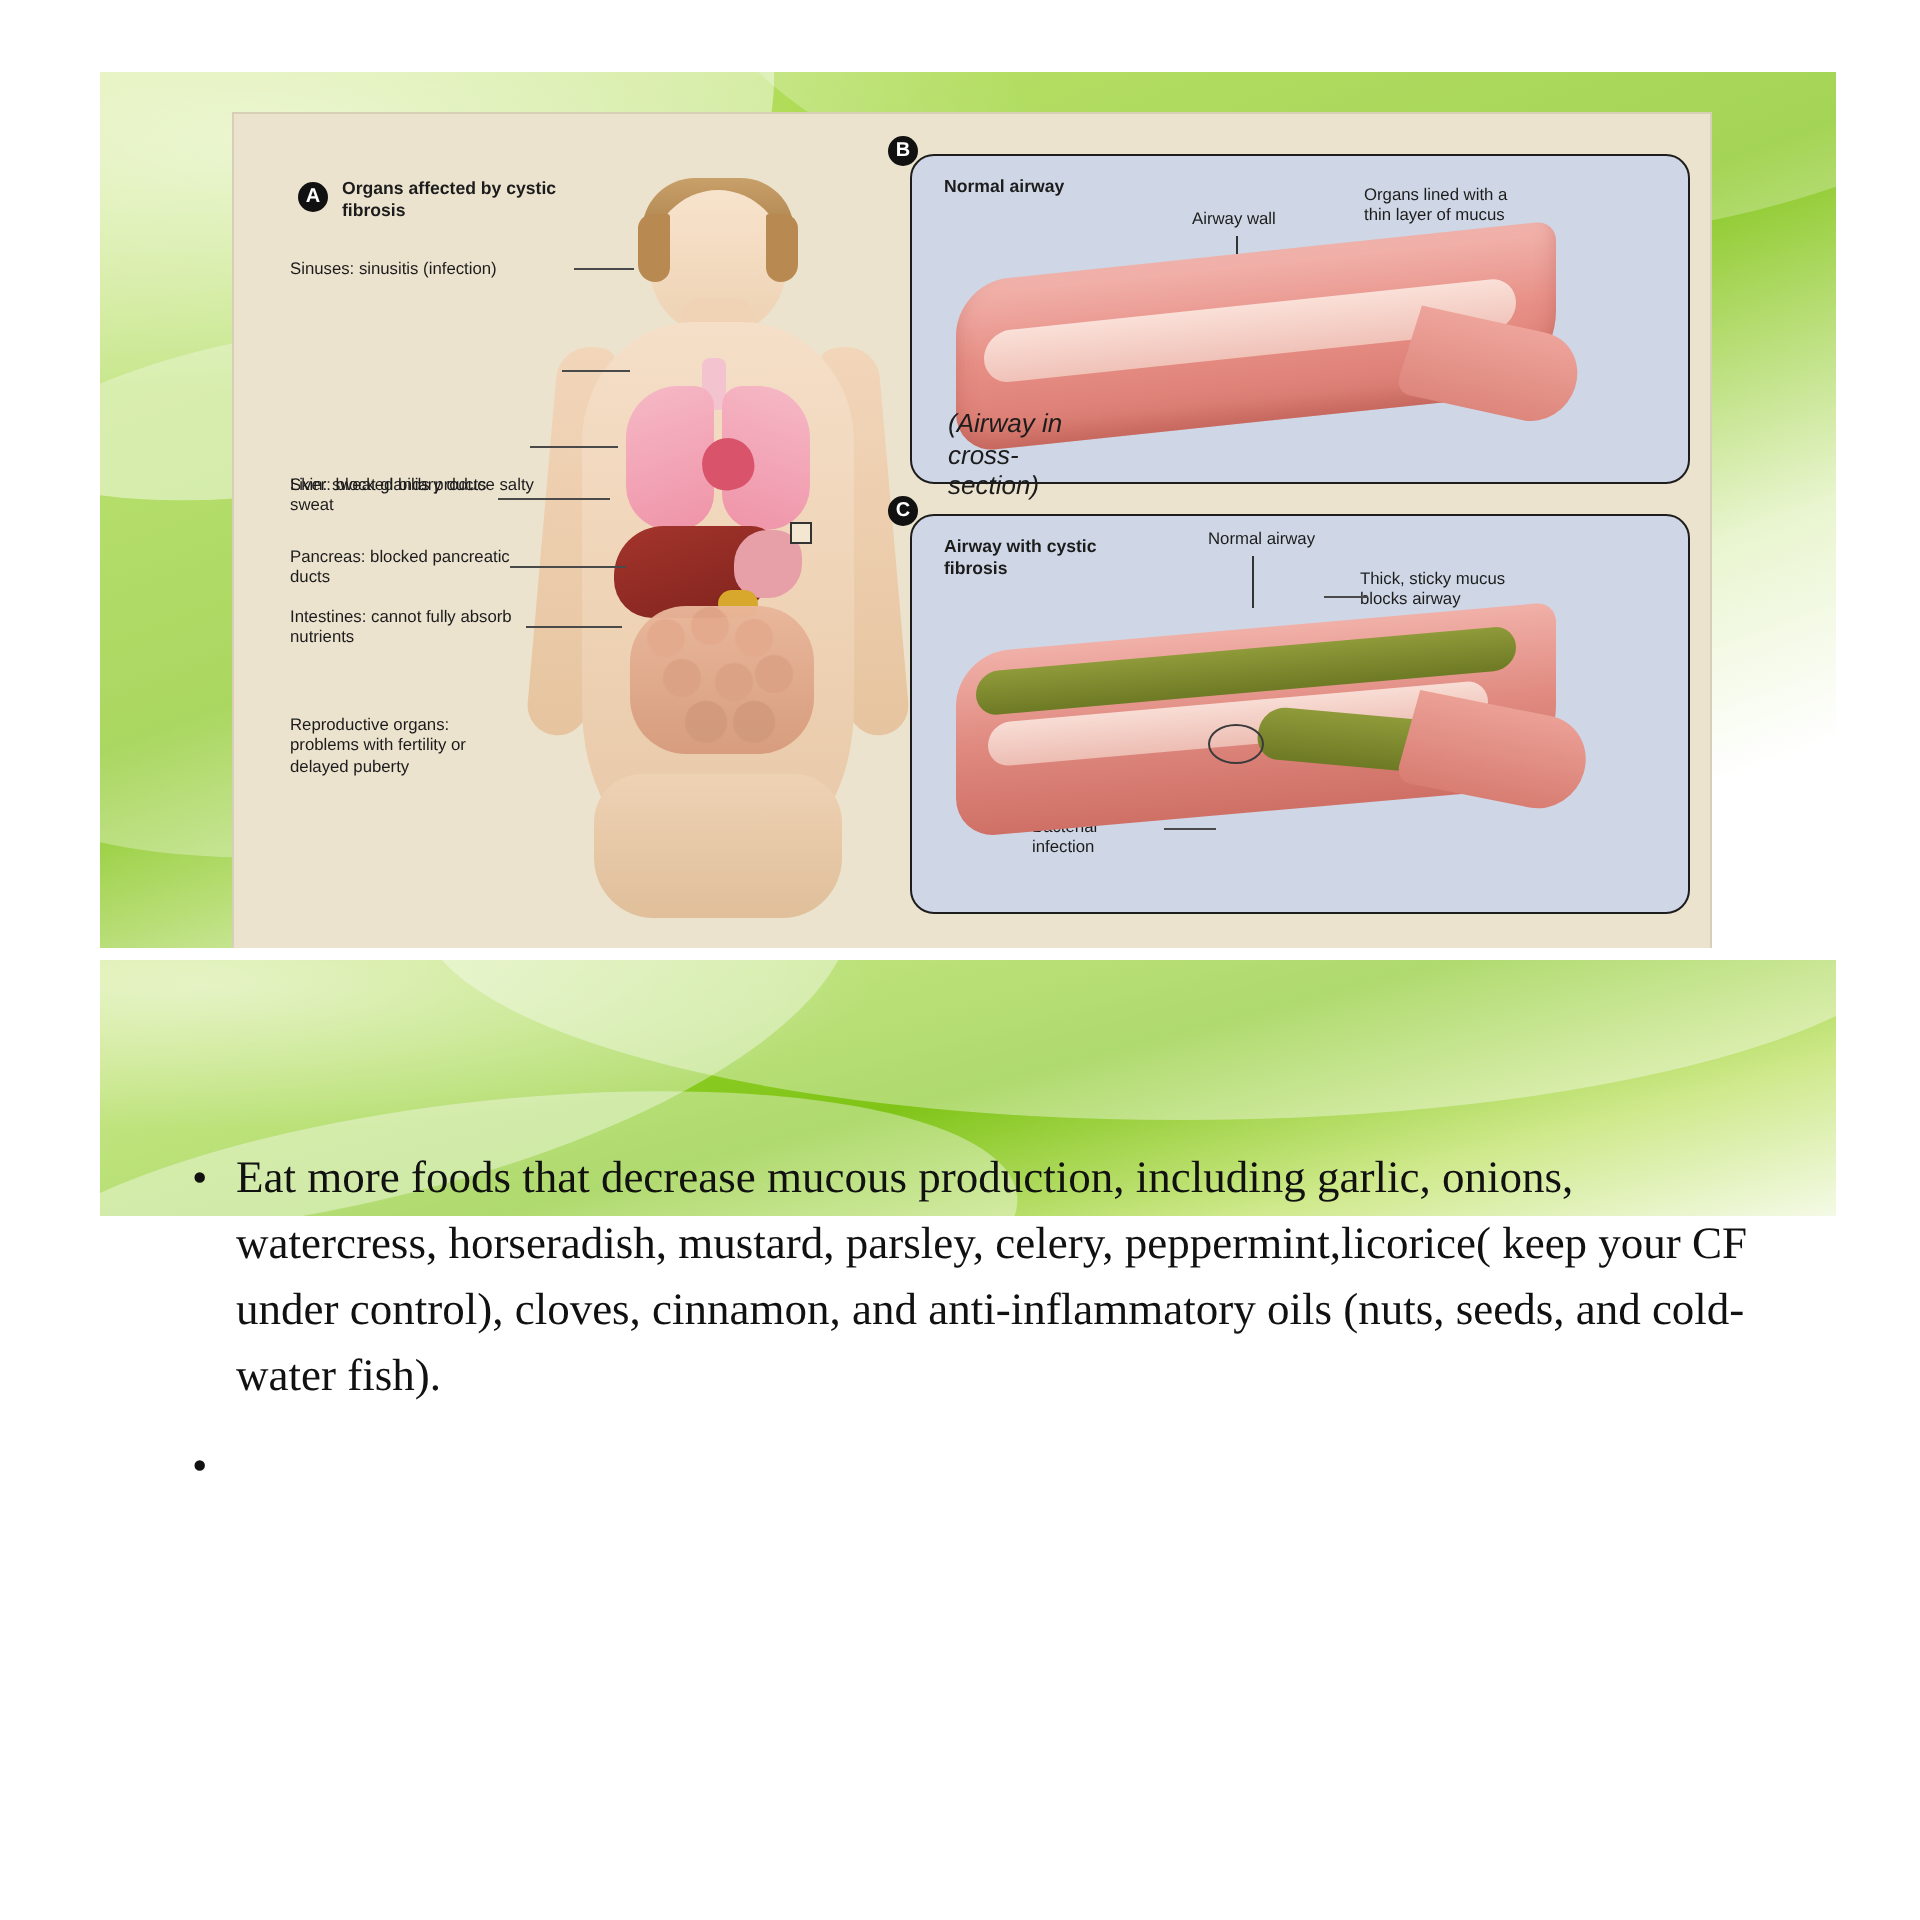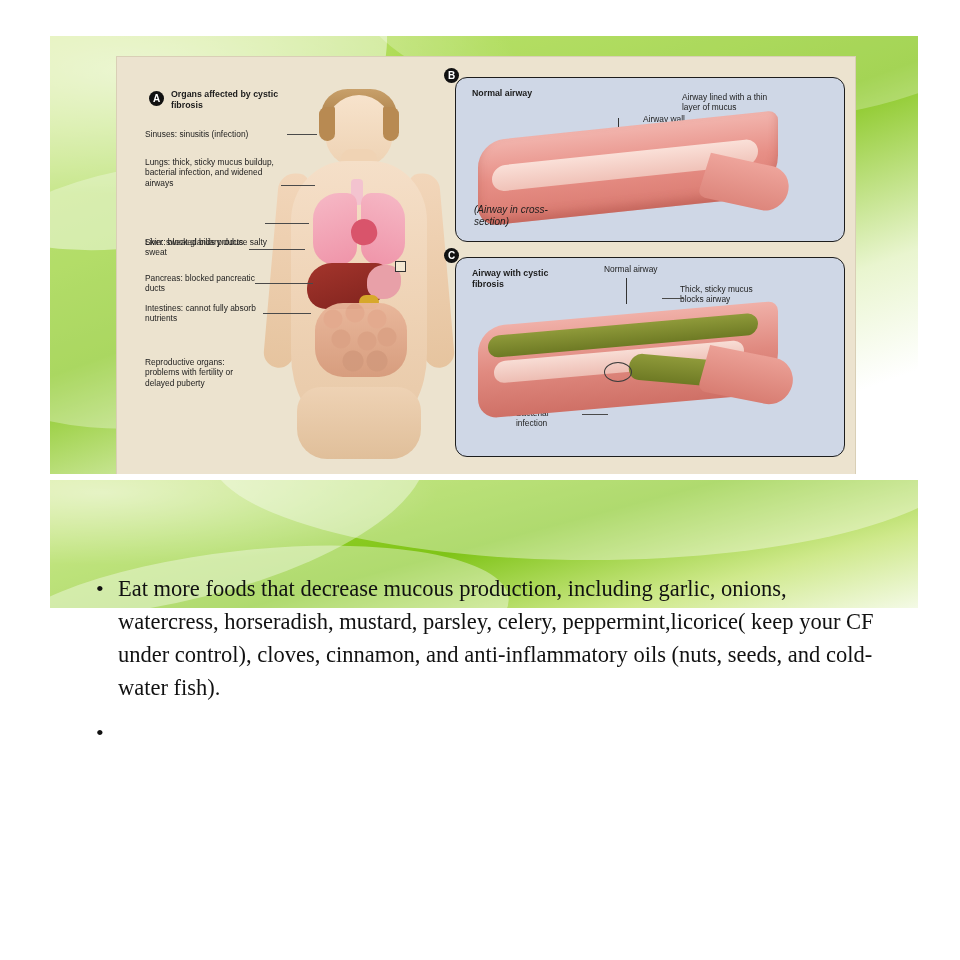--- a/index.html
+++ b/index.html
@@ -238,21 +238,21 @@
     border-radius: 0 24px 22px 8px;
     transform: rotate(16deg);
   }
   .bact-ring {
     position: absolute; left: 148px; top: 104px; width: 26px; height: 18px;
     border: 1.4px solid #3b3b3b; border-radius: 50%;
   }
   .panel-note {
     position: absolute;
     font-family: "Liberation Sans", sans-serif;
-    font-size: 10px;
+    font-size: 13px;
     font-style: italic;
     color: #1c1c1c;
     line-height: 1.2;
   }
 
   
   .slide-bottom {
     position: absolute;
     left: 50px; top: 480px;
     width: 868px; height: 440px;
@@ -343,43 +343,42 @@
           <div class="liver"></div>
           <div class="stomach"></div>
           <div class="gall"></div>
           <div class="intestines"></div>
           <div class="marker-box"></div>
         </div>
 
         <div class="lbl" style="left:28px; top:72px; width:140px;">Sinuses: sinusitis (infection)</div>
         <div class="leader" style="left:170px; top:77px; width:30px;"></div>
 
-        <div class="lbl" style="left:28px; top:100px; width:136px;">Lungs: thick, sticky mucus buildup, bacterial infection, and widened airways</div>
         <div class="leader" style="left:164px; top:128px; width:34px;"></div>
 
         <div class="lbl" style="left:28px; top:148px; width:122px;margin-top:32px;">Skin: sweat glands produce salty sweat</div>
         <div class="leader" style="left:148px; top:166px; width:44px;"></div>
 
         <div class="lbl" style="left:28px; top:180px; width:104px;">Liver: blocked biliary ducts</div>
         <div class="leader" style="left:132px; top:192px; width:56px;"></div>
 
         <div class="lbl" style="left:28px; top:216px; width:110px;">Pancreas: blocked pancreatic ducts</div>
         <div class="leader" style="left:138px; top:226px; width:58px;"></div>
 
         <div class="lbl" style="left:28px; top:246px; width:118px;">Intestines: cannot fully absorb nutrients</div>
         <div class="leader" style="left:146px; top:256px; width:48px;"></div>
 
         <div class="lbl" style="left:28px; top:300px; width:116px;">Reproductive organs: problems with fertility or delayed puberty</div>
       </div>
 
       <div class="panelB">
         <div class="tag-circle" style="left:-12px; top:-10px;">B</div>
         <div class="lbl hdr" style="left:16px; top:10px; width:120px;">Normal airway</div>
-        <div class="lbl" style="left:140px; top:36px; width:74px;margin-left:47px;">Airway wall</div>
-        <div class="lbl" style="left:226px; top:14px; width:86px;">Airway lined with a thin layer of mucus</div>
+        <div class="lbl" style="left:140px; top:26px; width:74px;">Airway wall</div>
+        <div class="lbl" style="left:226px; top:14px; width:86px;">Organs lined with a thin layer of mucus</div>
         <div class="leader" style="left:162px; top:40px; width:1px; height:18px; background:#333;"></div>
         <div class="leader" style="left:246px; top:44px; width:1px; height:22px; background:#333;"></div>
         <div class="airway-normal">
           <div class="lumen"></div>
           <div class="branch"></div>
         </div>
         <div class="panel-note" style="left:18px; top:126px; width:80px;">(Airway in cross-section)</div>
       </div>
 
       <div class="panelC">

